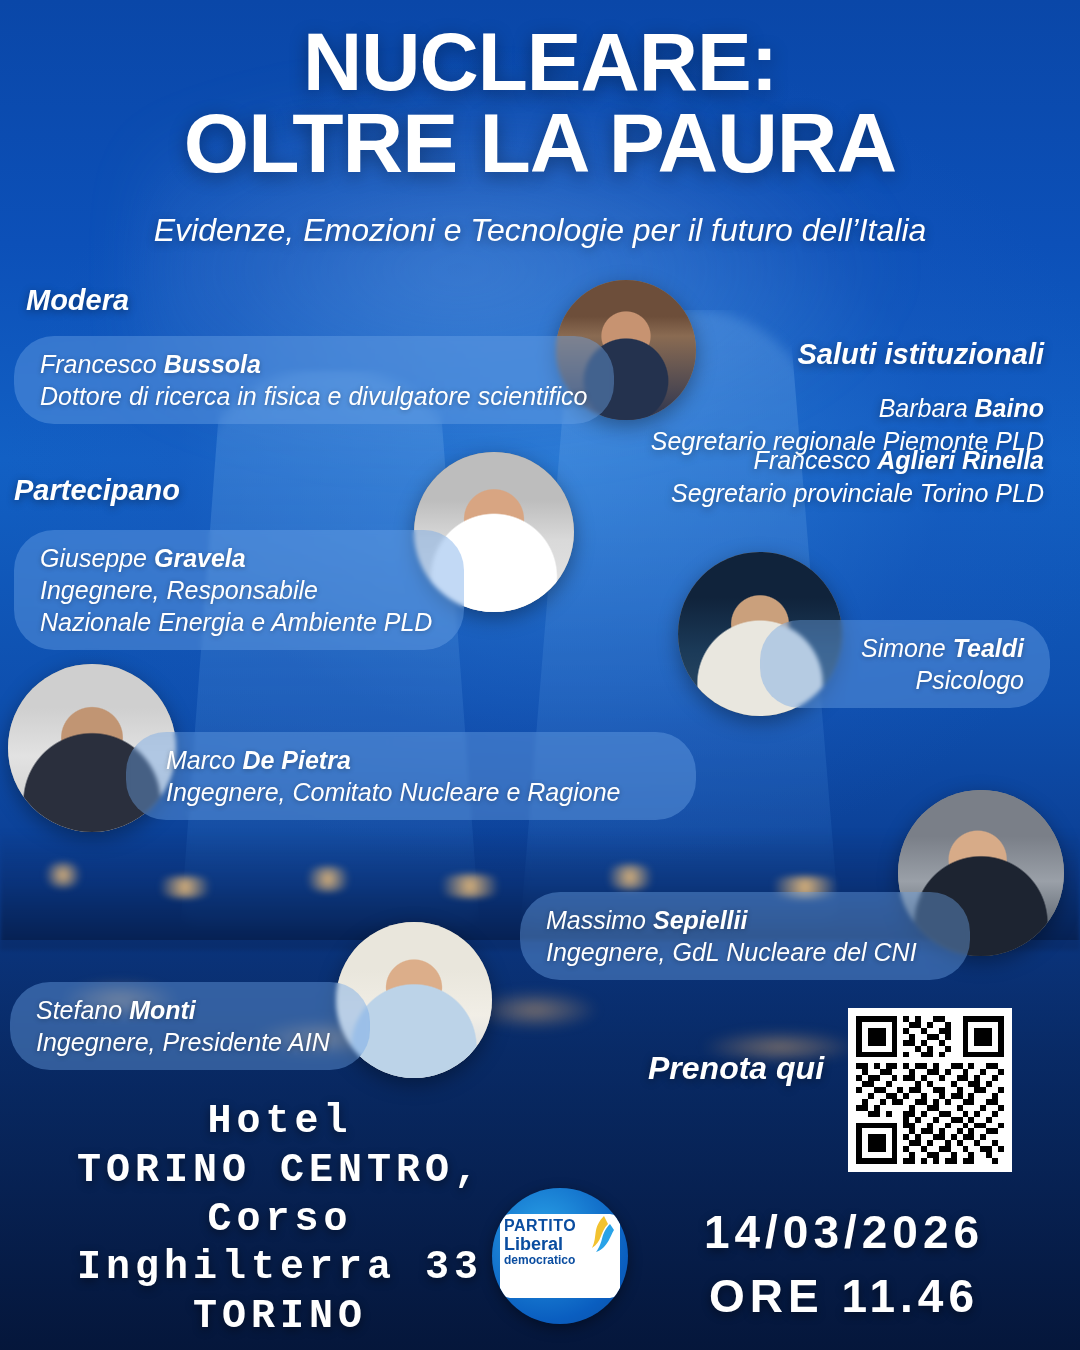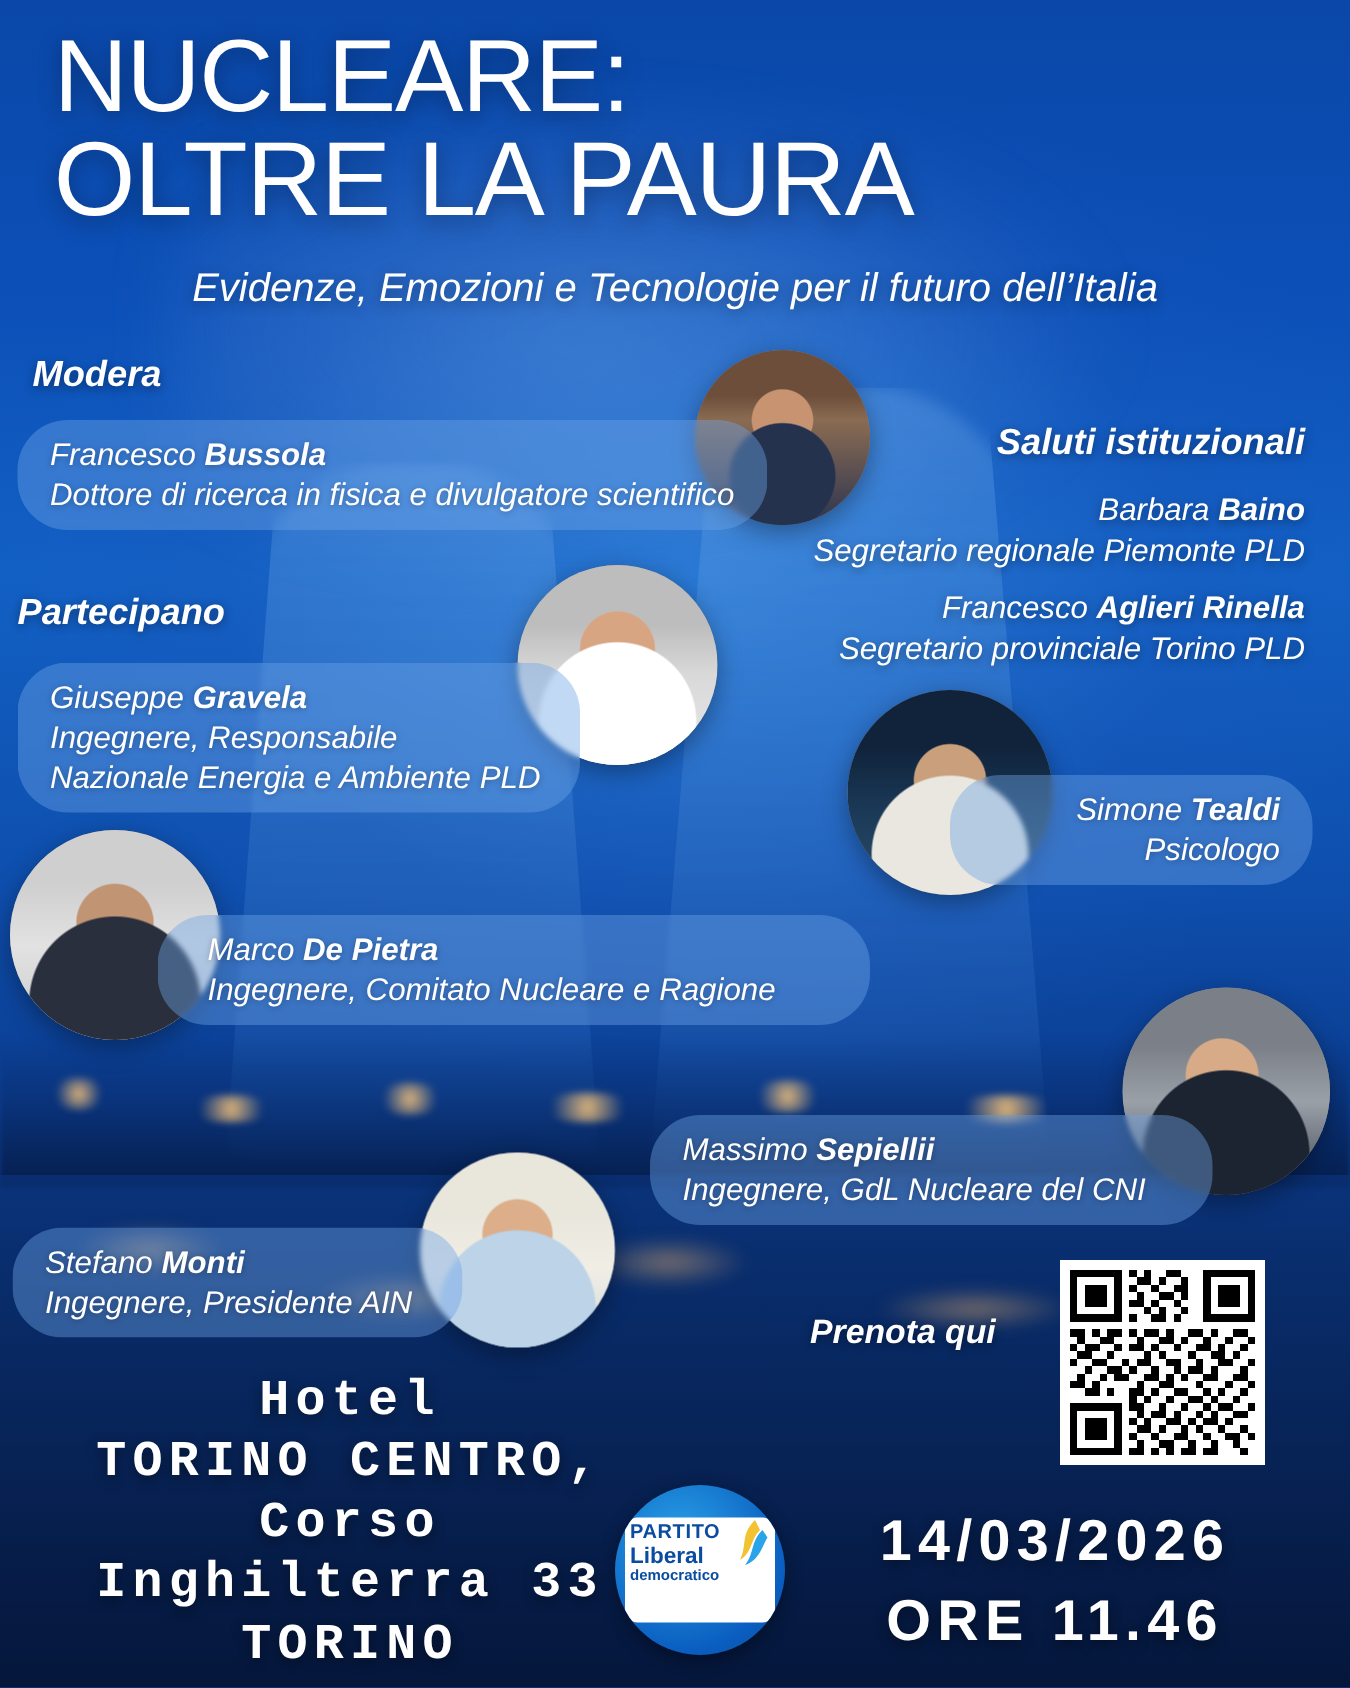--- a/index.html
+++ b/index.html
@@ -52,25 +52,24 @@
   }
   .waterstreak {
     position: absolute; border-radius: 50%;
     background: radial-gradient(ellipse, rgba(255,190,110,0.45), rgba(255,170,70,0) 70%);
     filter: blur(6px);
   }
 
   
   .title {
     position: absolute; top: 22px; left: 0; right: 0;
-    color: #fff;
-    font-weight: 400; font-size: 82px; line-height: 0.98;
+    text-align: center; color: #fff;
+    font-weight: 700; font-size: 82px; line-height: 0.98;
     letter-spacing: -1px;
     text-shadow: 0 4px 18px rgba(0,0,0,0.35);
-    padding-left: 43px;
   }
   .title .l2 { font-size: 84px; }
   .subtitle {
     position: absolute; top: 212px; left: 0; right: 0;
     text-align: center; color: #fff;
     font-style: italic; font-size: 32px; font-weight: 400;
     text-shadow: 0 2px 10px rgba(0,0,0,0.35);
   }
 
   .section-label {
@@ -125,21 +124,21 @@
     font-family: Liberation Mono, monospace;
   }
   .datebox {
     position: absolute; right: 36px; top: 1200px; width: 400px;
     text-align: center; color: #fff; font-weight: 800;
     font-size: 46px; letter-spacing: 5px; line-height: 1.4;
     text-shadow: 0 3px 10px rgba(0,0,0,0.45);
   }
   .prenota {
     position: absolute; left: 648px; top: 1050px;
-    color: #fff; font-weight: 800; font-style: italic; font-size: 27px;
+    color: #fff; font-weight: 800; font-style: italic; font-size: 32px;
     text-shadow: 0 2px 8px rgba(0,0,0,0.4);
   }
   .qr {
     position: absolute; left: 848px; top: 1008px;
     width: 164px; height: 164px; background: #fff; padding: 8px;
   }
   .qr svg { display: block; }
 
   
   .logo {
@@ -210,21 +209,21 @@
 
   <div class="section-label" style="right:36px; top:338px;">Saluti istituzionali</div>
 
   <div class="plain" style="right:36px; top:392px; width:520px;">
     <div>
       <span>Barbara </span><b>Baino</b>
     </div>
     <div>Segretario regionale Piemonte PLD</div>
   </div>
 
-  <div class="plain" style="right:36px; top:470px; width:560px;">
+  <div class="plain" style="right:36px; top:444px; width:560px;">
     <div>
       <span>Francesco </span><b>Aglieri Rinella</b>
     </div>
     <div>Segretario provinciale Torino PLD</div>
   </div>
 
   <div class="section-label" style="left:14px; top:474px;">Partecipano</div>
 
   <div class="photo" style="left:414px; top:452px; width:160px; height:160px;">
     <div class="face" style="background:

